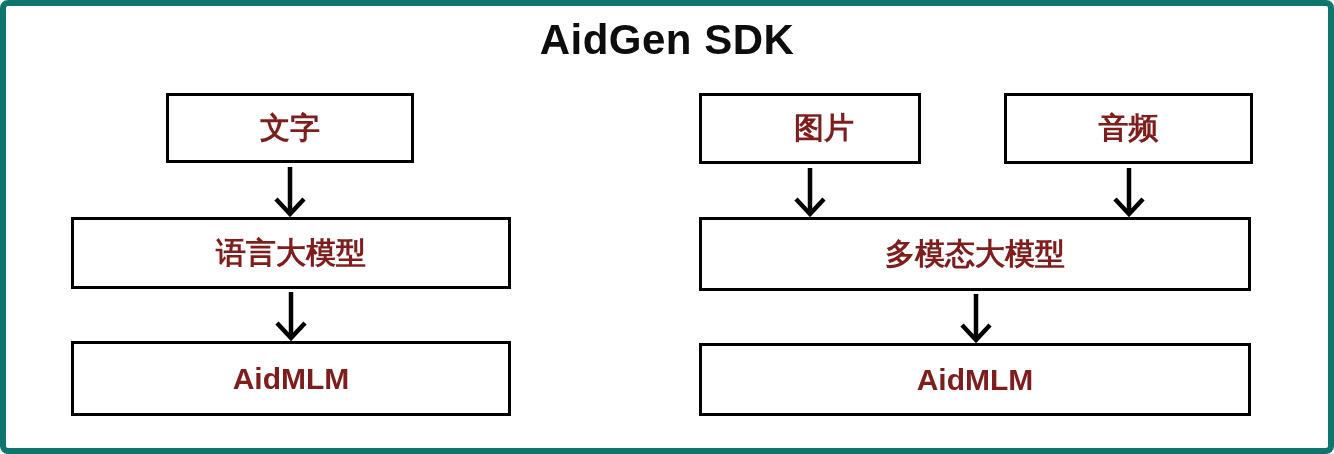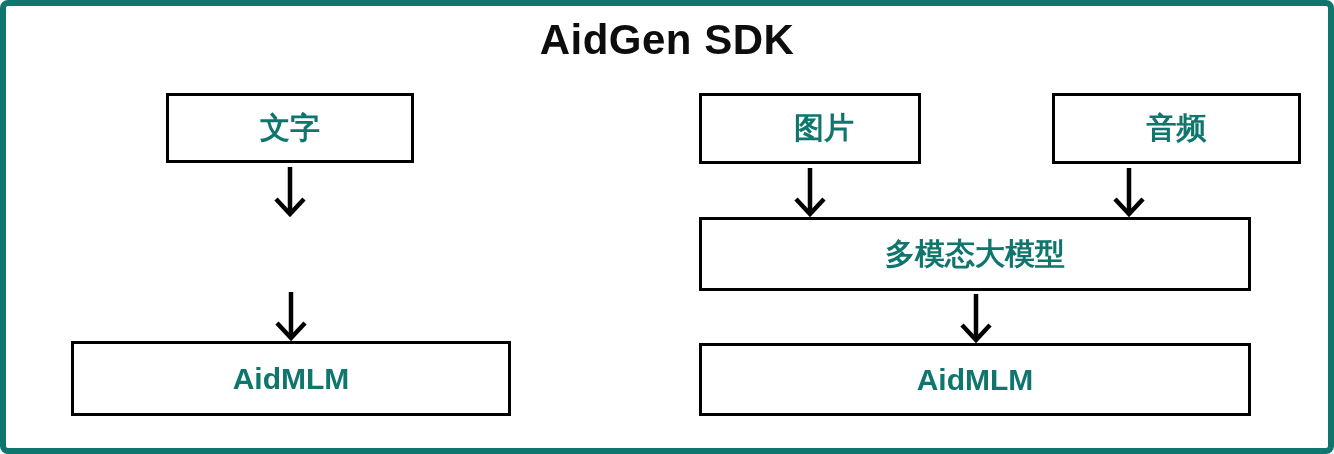--- a/index.html
+++ b/index.html
@@ -33,30 +33,30 @@
   .node {
     position: absolute;
     box-sizing: border-box;
     border: 3px solid #000000;
     background: #ffffff;
     display: flex;
     align-items: center;
     justify-content: center;
     font-size: 30px;
     font-weight: 700;
-    color: #0f766e;
+    color: #7f1d1d;
     white-space: nowrap;
   }
   
   .node-text   { left: 160px; top:  87px; width: 248px; height: 70px; }
   .node-llm    { left:  65px; top: 211px; width: 440px; height: 72px; }
   .node-aidllm { left:  65px; top: 335px; width: 440px; height: 75px; }
   
   .node-image  { left: 693px; top:  87px; width: 222px; height: 71px; padding-left: 28px; }
-  .node-audio  { left: 998px; top:  87px; width: 249px; height: 71px; margin-left: 48px; }
+  .node-audio  { left: 998px; top:  87px; width: 249px; height: 71px; }
   .node-mlm    { left: 693px; top: 211px; width: 552px; height: 74px; }
   .node-aidmlm { left: 693px; top: 337px; width: 552px; height: 73px; }
 
   .edges {
     position: absolute;
     left: 0;
     top: 0;
     pointer-events: none;
   }
   .edges line,
@@ -93,20 +93,21 @@
       <polyline points="1109,193 1123,208 1137,193"></polyline>
     </g>
     <g>
       <line x1="970" y1="288" x2="970" y2="332"></line>
       <polyline points="956,319 970,334 984,319"></polyline>
     </g>
   </svg>
 
   <div class="node node-text">文字</div>
 
+  <div class="node node-llm">语言大模型</div>
 
   <div class="node node-aidllm">AidMLM</div>
 
   <div class="node node-image">图片</div>
 
   <div class="node node-audio">音频</div>
 
   <div class="node node-mlm">多模态大模型</div>
 
   <div class="node node-aidmlm">AidMLM</div>

